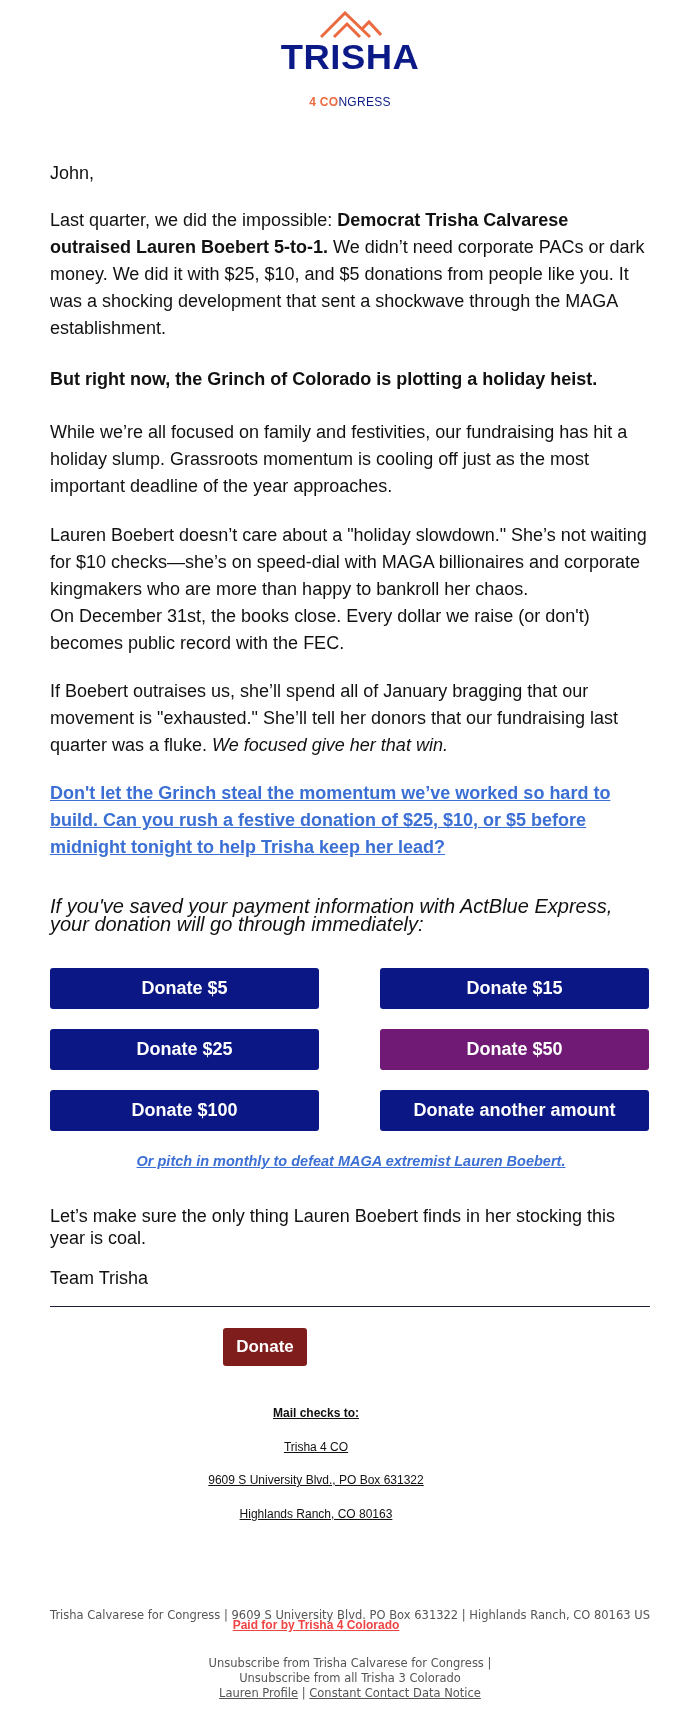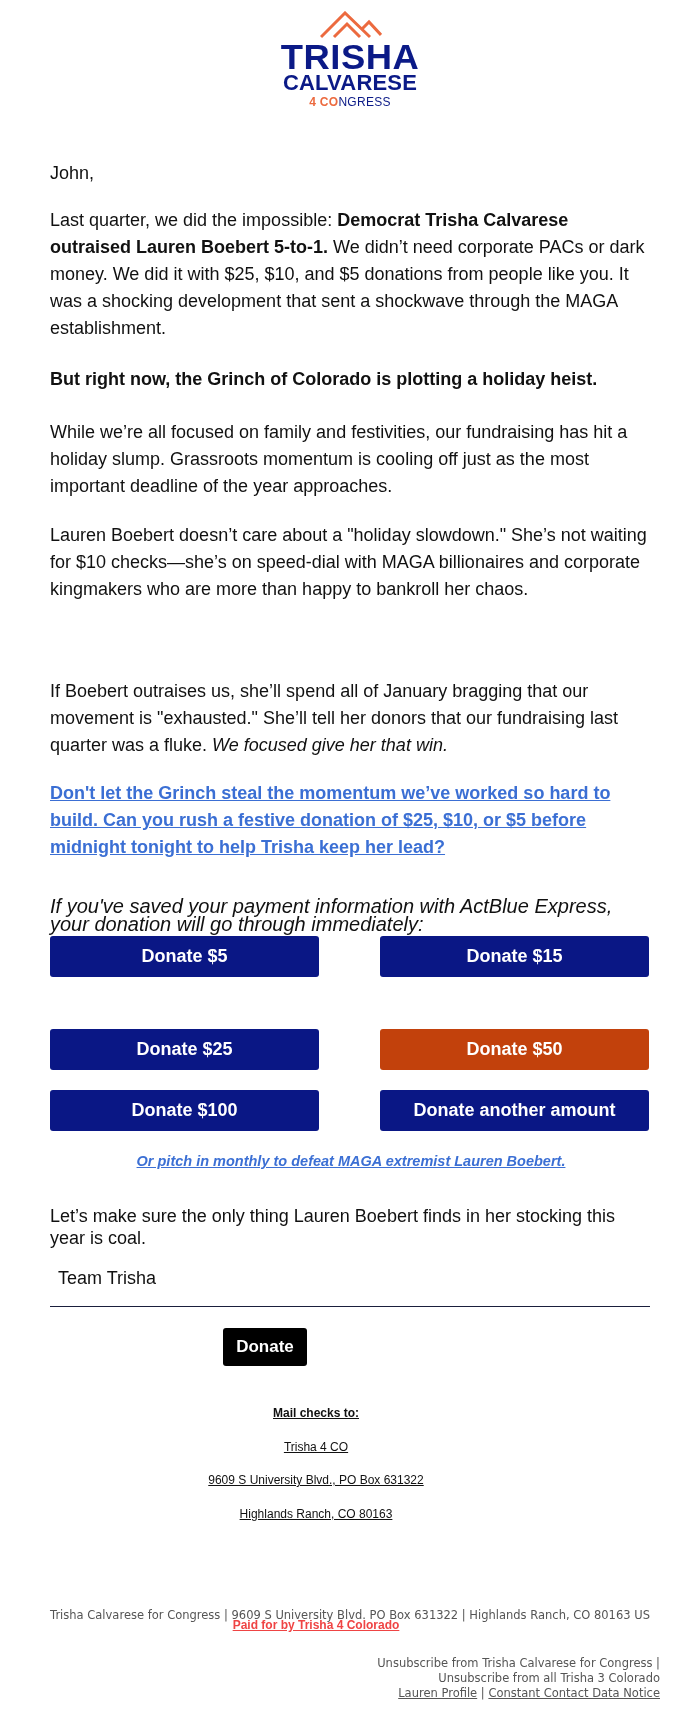--- a/index.html
+++ b/index.html
@@ -25,70 +25,69 @@
   .p4 { top: 522px; }
   .p5 { top: 678px; }
   .cta { top: 780px; }
   .cta a { color: #3b6fd4; font-weight: bold; text-decoration: underline; }
   .note { position: absolute; left: 50px; width: 602px; top: 897px; text-align: left;
           font-style: italic; font-size: 20px; line-height: 18px; }
 
   .btn { position: absolute; width: 269px; height: 41px; border-radius: 3px;
          background: #0a1785; color: #ffffff; font-weight: bold; font-size: 18px;
          line-height: 41px; text-align: center; cursor: pointer; }
-  .btn.orange { background: #c2410c; }
+  .btn.orange { background: #701a75; }
   .col1 { left: 50px; } .col2 { left: 380px; }
-  .r1 { top: 936px; } .r2 { top: 1029px; } .r3 { top: 1090px; }
+  .r1 { top: 968px; } .r2 { top: 1029px; } .r3 { top: 1090px; }
 
   .monthly { position: absolute; left: 50px; width: 602px; top: 1152px; text-align: center;
              font-size: 14.5px; line-height: 18px; font-style: italic; font-weight: bold; }
   .monthly a { color: #3b6fd4; text-decoration: underline; }
 
   .p6 { top: 1205px; line-height: 22px; }
-  .sig { top: 1265px; margin-left: 8px; }
+  .sig { top: 1265px; }
   .divider { position: absolute; left: 50px; width: 600px; top: 1306px; height: 1px; background: #1a1f3c; }
   .donate-main { position: absolute; left: 223px; top: 1328px; width: 84px; height: 38px; line-height: 38px;
-                 background: #000000; color: #ffffff; text-align: center; font-weight: bold; font-size: 17px;
+                 background: #7f1d1d; color: #ffffff; text-align: center; font-weight: bold; font-size: 17px;
                  border-radius: 3px; cursor: pointer; }
   .center-line { position: absolute; left: 0; width: 632px; text-align: center; font-size: 12px; line-height: 16px; text-decoration: underline; }
   .mail-h { top: 1405px; font-weight: bold; }
   .addr1 { top: 1439px; }
   .addr2 { top: 1472px; }
   .addr3 { top: 1506px; }
   .paid { top: 1617px; font-weight: bold; color: #ef4444; }
   .foot { position: absolute; left: 40px; width: 620px; text-align: center;
           font-family: "DejaVu Sans", sans-serif; font-size: 11.5px; line-height: 15px; color: #555555; }
   .foot1 { top: 1608px; }
-  .foot2 { top: 1656px; text-align: right; }
+  .foot2 { top: 1656px; }
   .foot a { color: #555555; text-decoration: underline; }
   .foot .plain { color: #555555; text-decoration: none; }
 </style>
 </head>
 <body>
 
 <div class="logo">
   <svg width="62" height="28" viewBox="0 0 62 28" style="margin-left:-30px">
     <polyline points="1,26 25,2 50,26" fill="none" stroke="#ec6a3f" stroke-width="3"></polyline>
     <polyline points="14,26 27,13 40,26" fill="none" stroke="#ec6a3f" stroke-width="3"></polyline>
     <polyline points="42,18 49,11 61,24" fill="none" stroke="#ec6a3f" stroke-width="3"></polyline>
   </svg>
   <div class="logo-t1">TRISHA</div>
-  <div class="logo-t2">CALVARESE</div>
   <div class="logo-t3"><span class="or">4</span> <span class="or">CO</span><span>NGRESS</span></div>
 </div>
 
 <p class="content greet">John,</p>
 
 <p class="content p1"><span>Last quarter, we did the impossible: </span><b>Democrat Trisha Calvarese outraised Lauren Boebert 5-to-1.</b><span> We didn’t need corporate PACs or dark money. We did it with $25, $10, and $5 donations from people like you. It was a shocking development that sent a shockwave through the MAGA establishment.</span></p>
 
 <p class="content p2"><b>But right now, the Grinch of Colorado is plotting a holiday heist.</b></p>
 
 <p class="content p3">While we’re all focused on family and festivities, our fundraising has hit a holiday slump. Grassroots momentum is cooling off just as the most important deadline of the year approaches.</p>
 
-<p class="content p4"><span>Lauren Boebert doesn’t care about a "holiday slowdown." She’s not waiting for $10 checks—she’s on speed-dial with MAGA billionaires and corporate kingmakers who are more than happy to bankroll her chaos.</span><br></p>
+<p class="content p4"><span>Lauren Boebert doesn’t care about a "holiday slowdown." She’s not waiting for $10 checks—she’s on speed-dial with MAGA billionaires and corporate kingmakers who are more than happy to bankroll her chaos.</span><br><span>On December 31st, the books close. Every dollar we raise (or don't) becomes public record with the FEC.</span></p>
 
 <p class="content p5"><span>If Boebert outraises us, she’ll spend all of January bragging that our movement is "exhausted." She’ll tell her donors that our fundraising last quarter was a fluke. </span><i>We focused give her that win.</i></p>
 
 <p class="content cta"><a href="#">Don't let the Grinch steal the momentum we’ve worked so hard to build. Can you rush a festive donation of $25, $10, or $5 before midnight tonight to help Trisha keep her lead?</a></p>
 
 <div class="note">If you've saved your payment information with ActBlue Express, your donation will go through immediately:</div>
 
 <div class="btn col1 r1">Donate $5</div>
 <div class="btn col2 r1">Donate $15</div>
 <div class="btn col1 r2">Donate $25</div>

